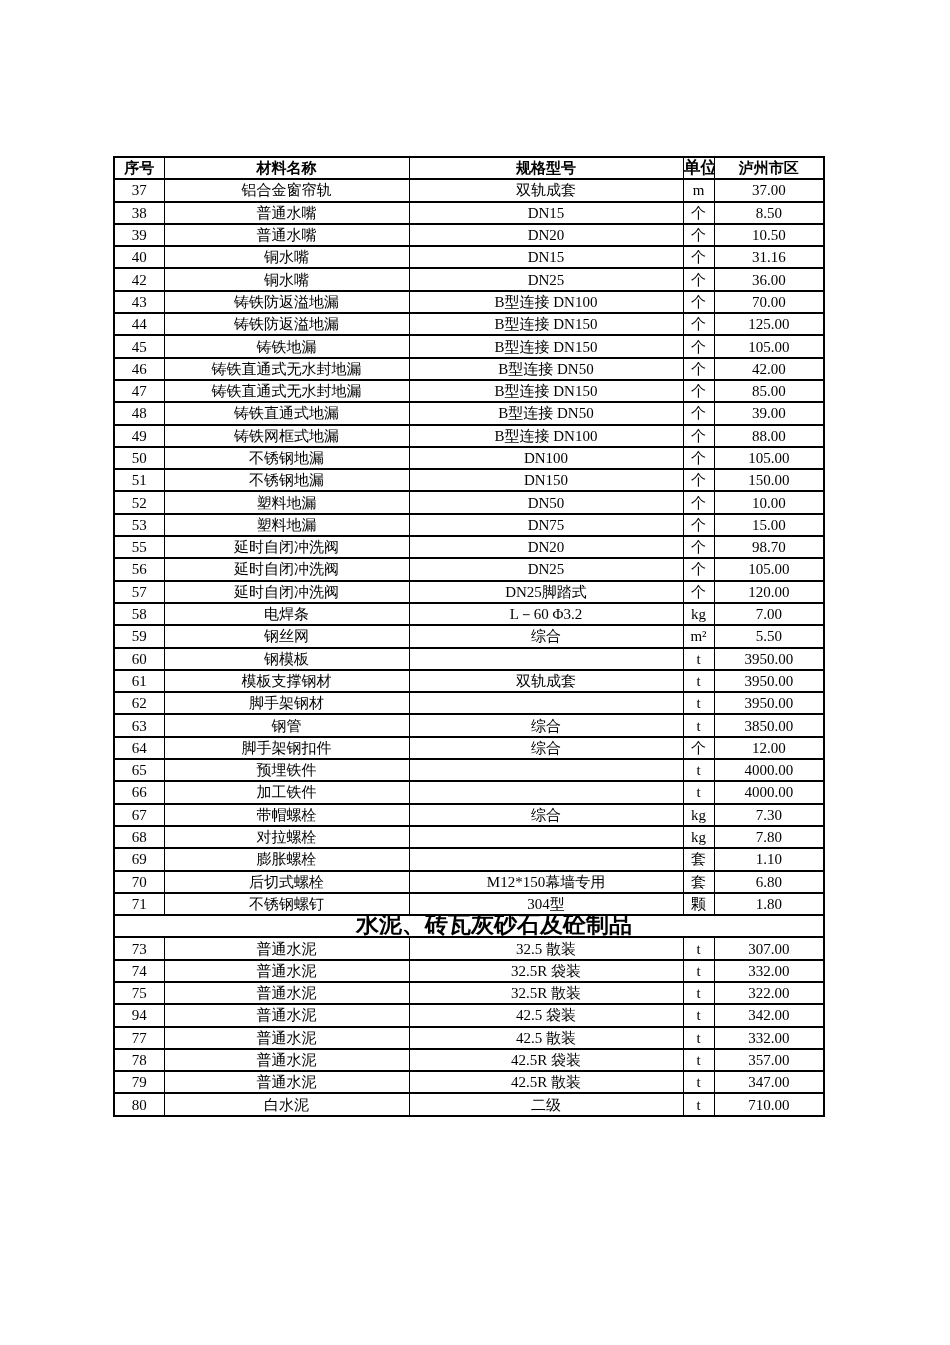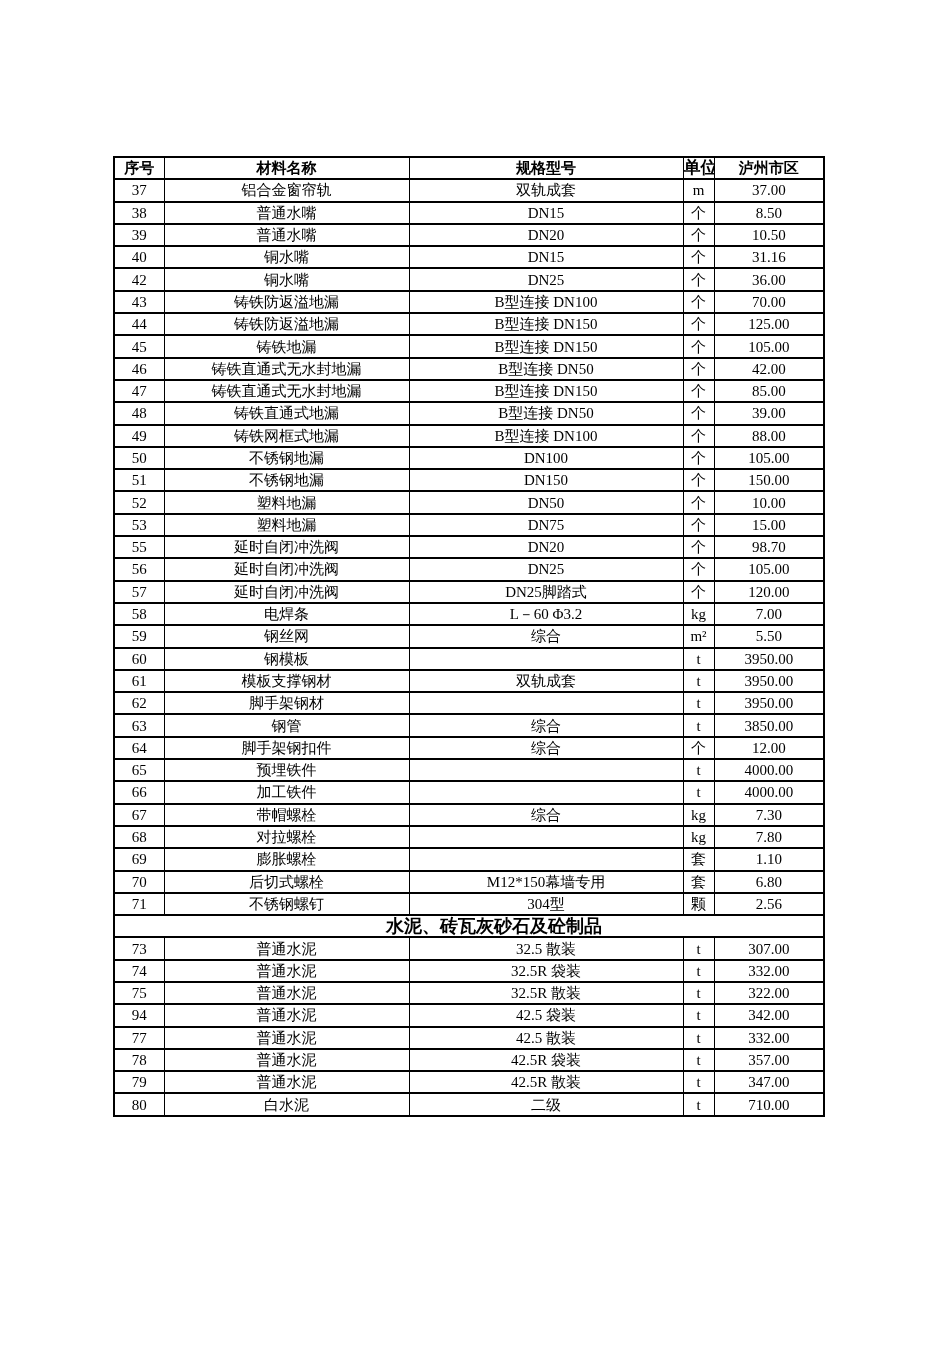--- a/index.html
+++ b/index.html
@@ -48,22 +48,22 @@
     font-size: 15px;
   }
   table.price-table th.small {
     font-size: 17px;
   }
   td.unit-cell {
     font-size: 14px;
   }
   tr.section-row td {
     font-weight: bold;
-    font-family: Liberation Sans, sans-serif;
-    font-size: 18px;
+    font-family: Liberation Mono, monospace;
+    font-size: 23px;
     text-indent: 50px;
   }
 </style>
 </head>
 <body>
 
 <div class="page">
   <table class="price-table">
     <colgroup id="colgroup">
         <col style="width: 50px;">
@@ -304,21 +304,21 @@
           <td>后切式螺栓</td>
           <td>M12*150幕墙专用</td>
           <td class="unit-cell">套</td>
           <td>6.80</td>
         </tr>
         <tr>
           <td>71</td>
           <td>不锈钢螺钉</td>
           <td>304型</td>
           <td class="unit-cell">颗</td>
-          <td>2.56</td>
+          <td>1.80</td>
         </tr>
         <tr class="section-row">
           <td colspan="5">水泥、砖瓦灰砂石及砼制品</td>
         </tr>
         <tr>
           <td>73</td>
           <td>普通水泥</td>
           <td>32.5 散装</td>
           <td class="unit-cell">t</td>
           <td>307.00</td>

